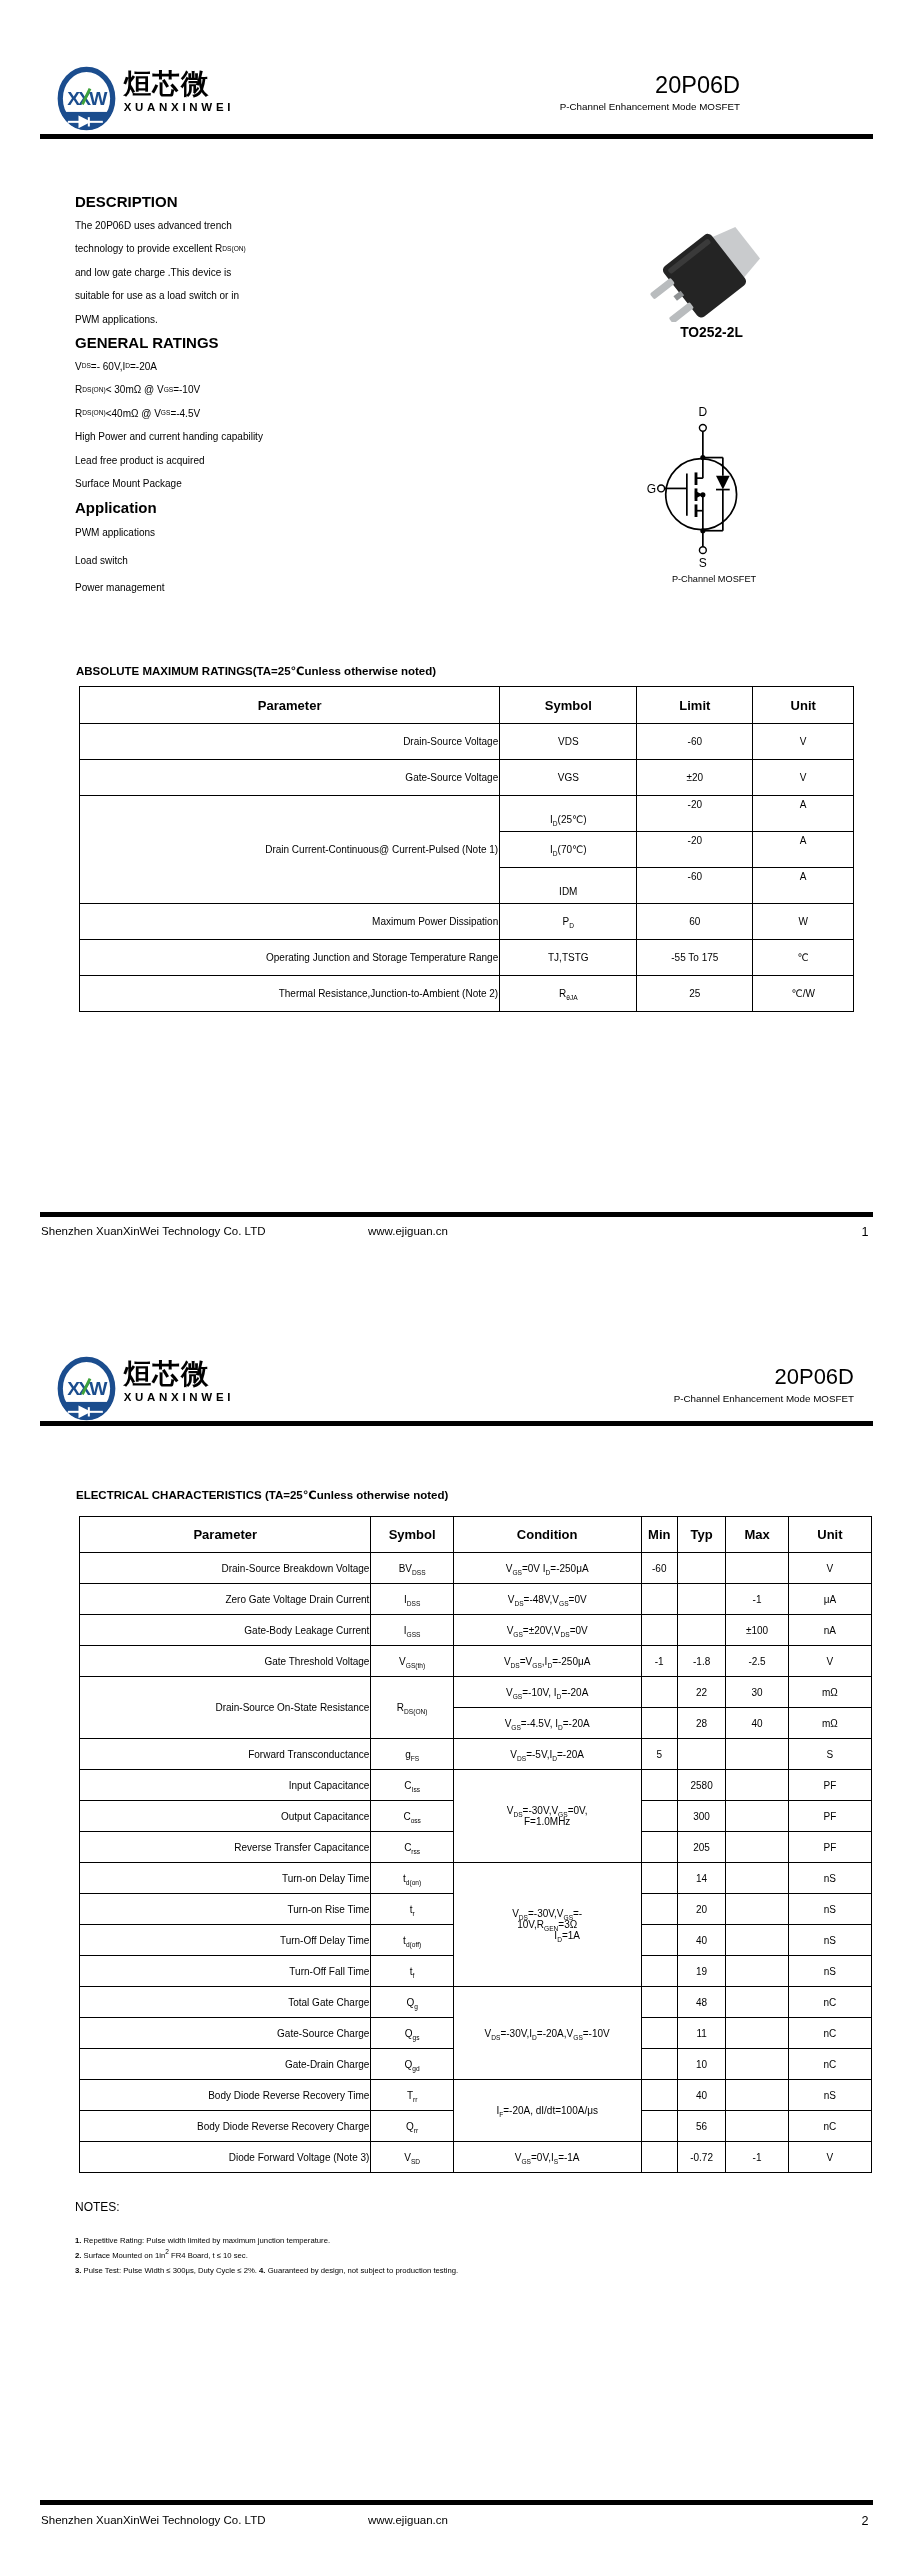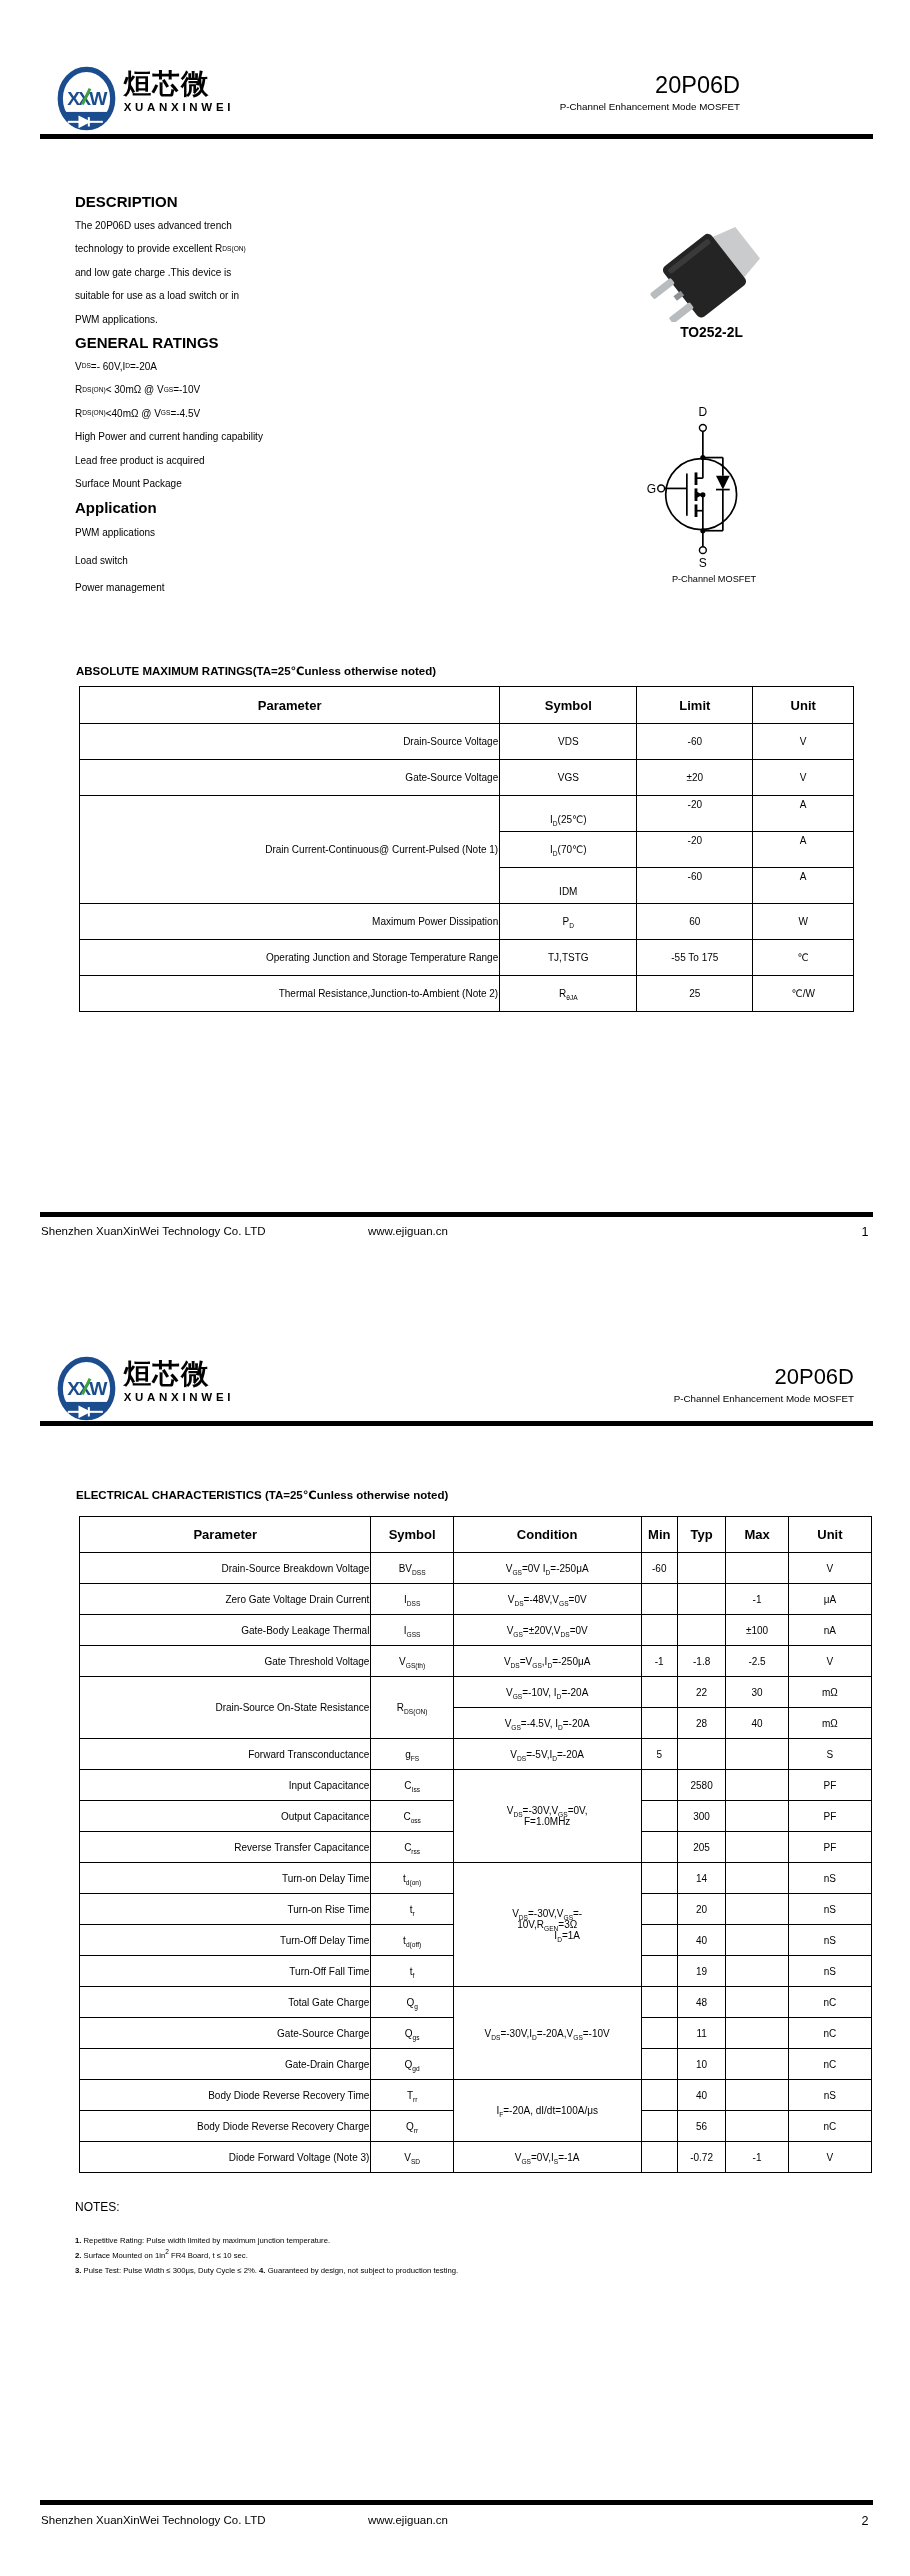--- a/index.html
+++ b/index.html
@@ -314,21 +314,21 @@
         <tr>
           <td class="pl">Zero Gate Voltage Drain Current</td>
           <td>I<sub>DSS</sub></td>
           <td>V<sub>DS</sub>=-48V,V<sub>GS</sub>=0V</td>
           <td></td>
           <td></td>
           <td>-1</td>
           <td>μA</td>
         </tr>
         <tr>
-          <td class="pl">Gate-Body Leakage Thermal</td>
+          <td class="pl">Gate-Body Leakage Current</td>
           <td>I<sub>GSS</sub></td>
           <td>V<sub>GS</sub>=±20V,V<sub>DS</sub>=0V</td>
           <td></td>
           <td></td>
           <td>±100</td>
           <td>nA</td>
         </tr>
         <tr>
           <td class="pl">Gate Threshold Voltage</td>
           <td>V<sub>GS(th)</sub></td>

